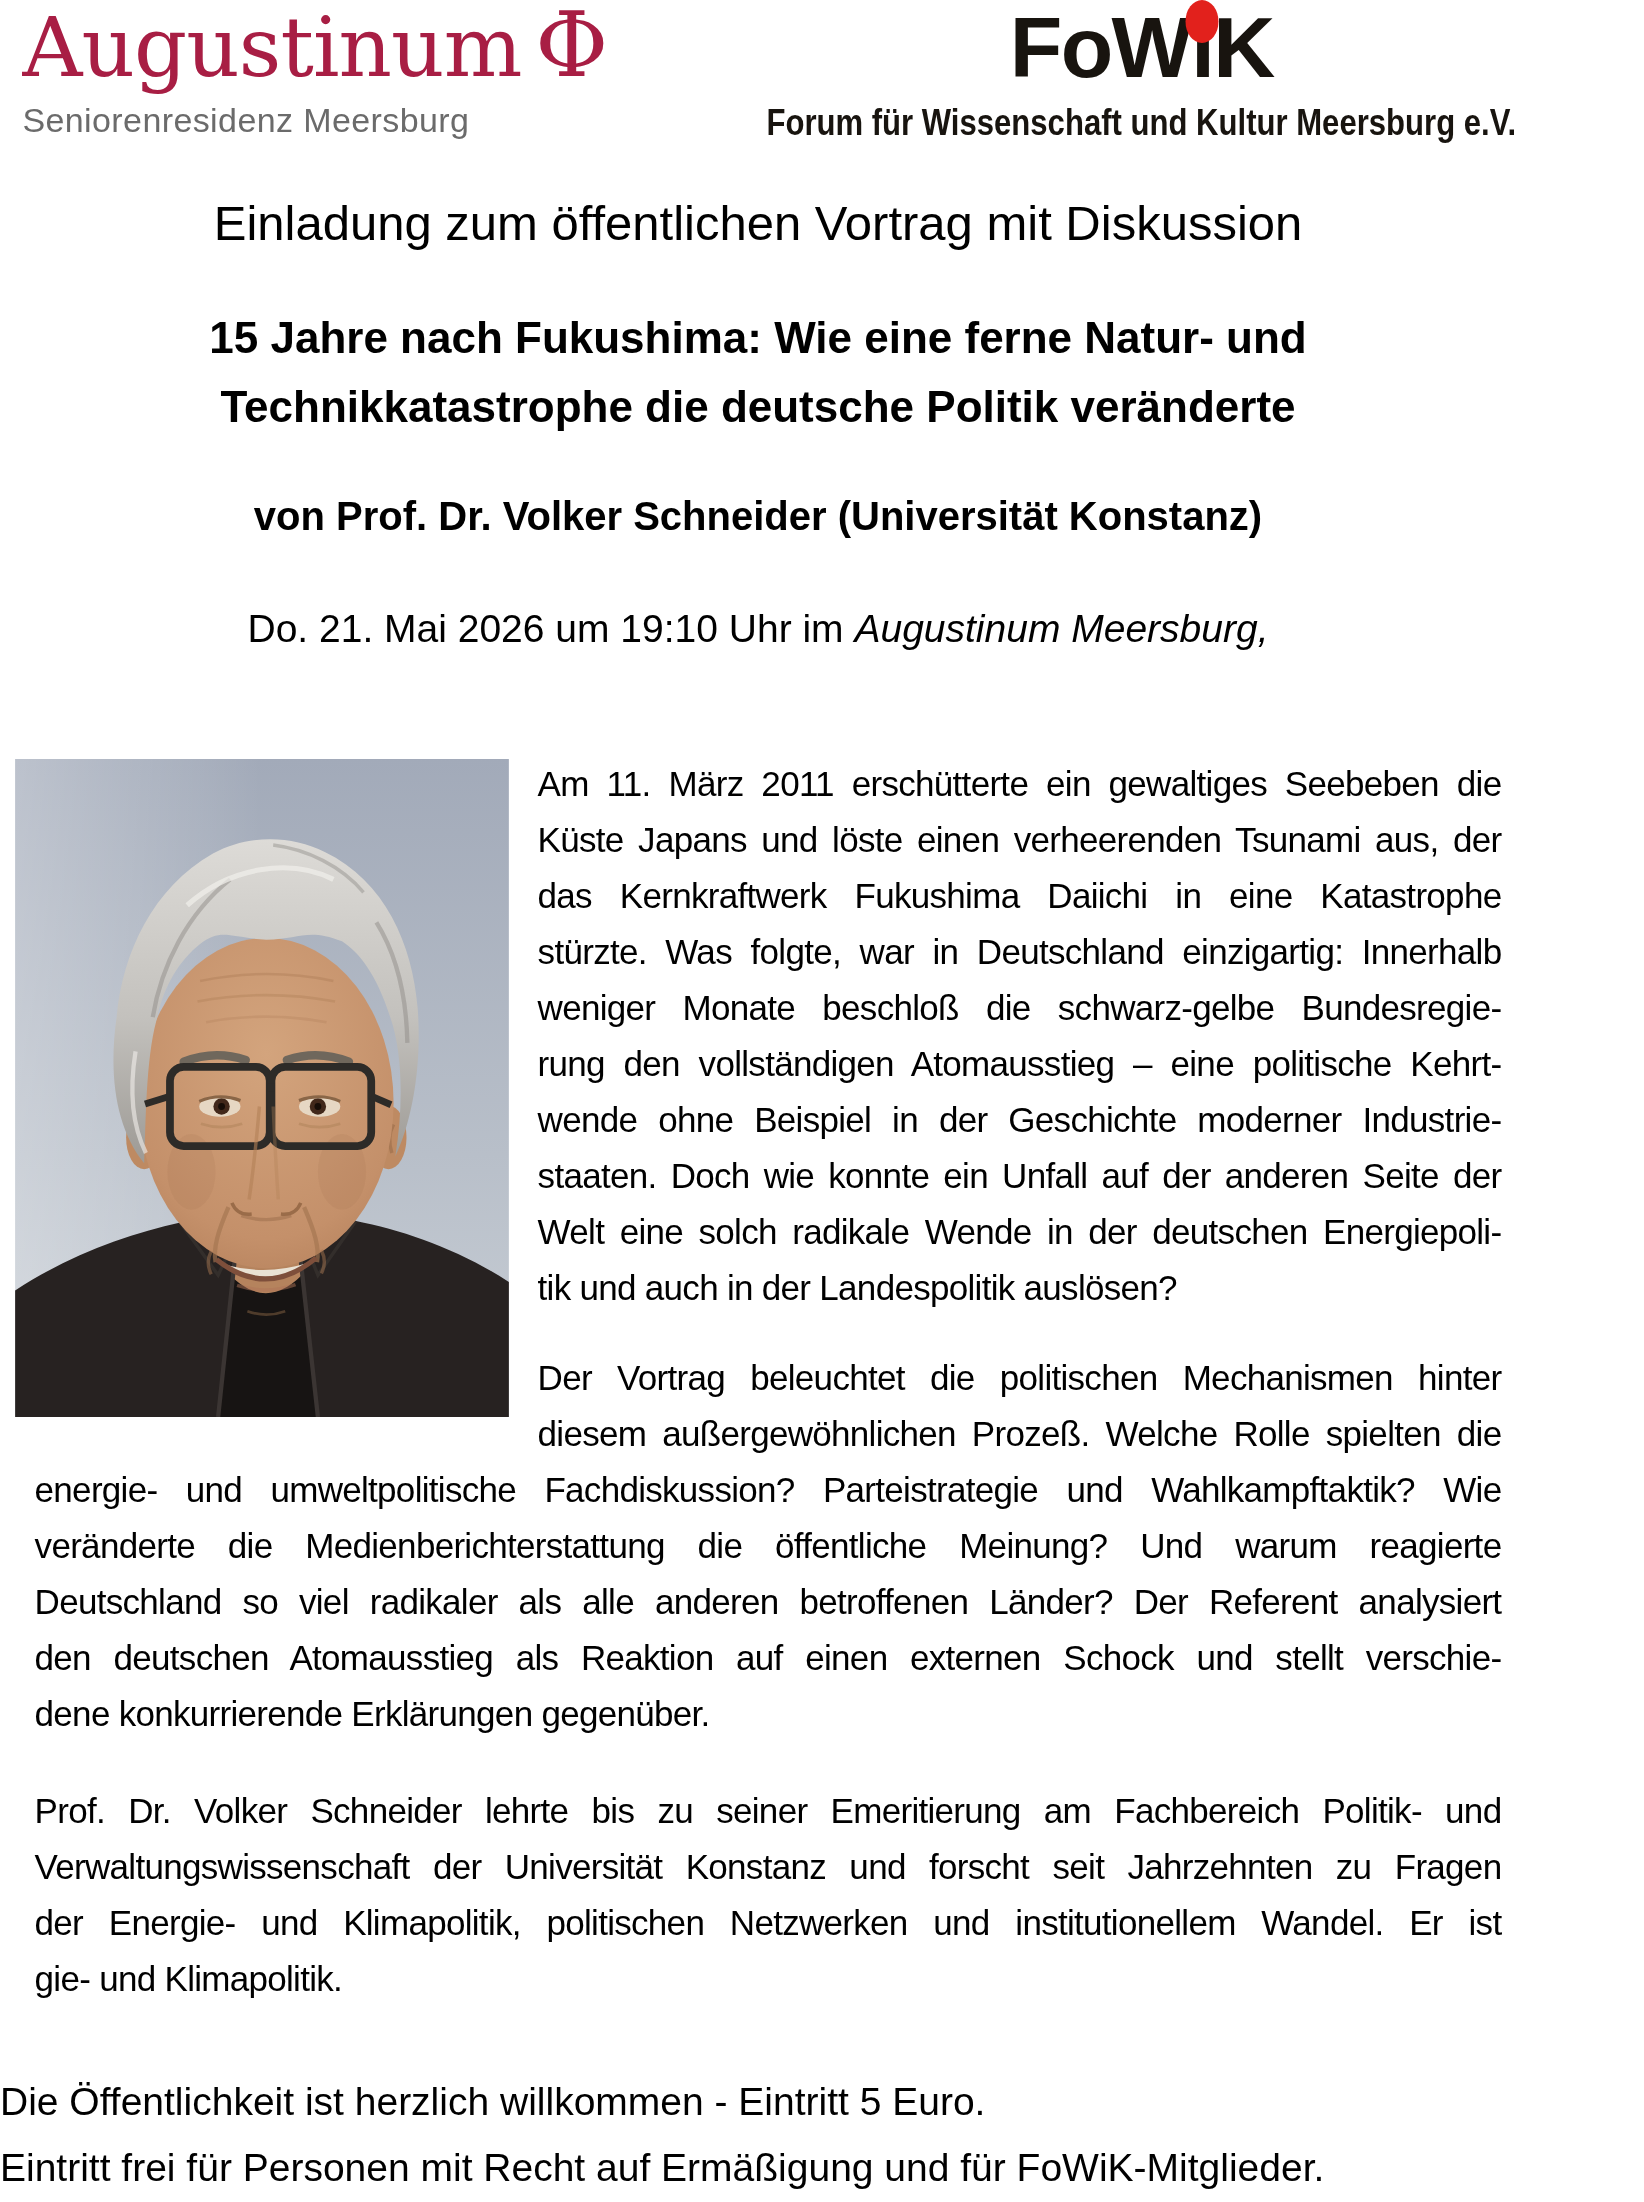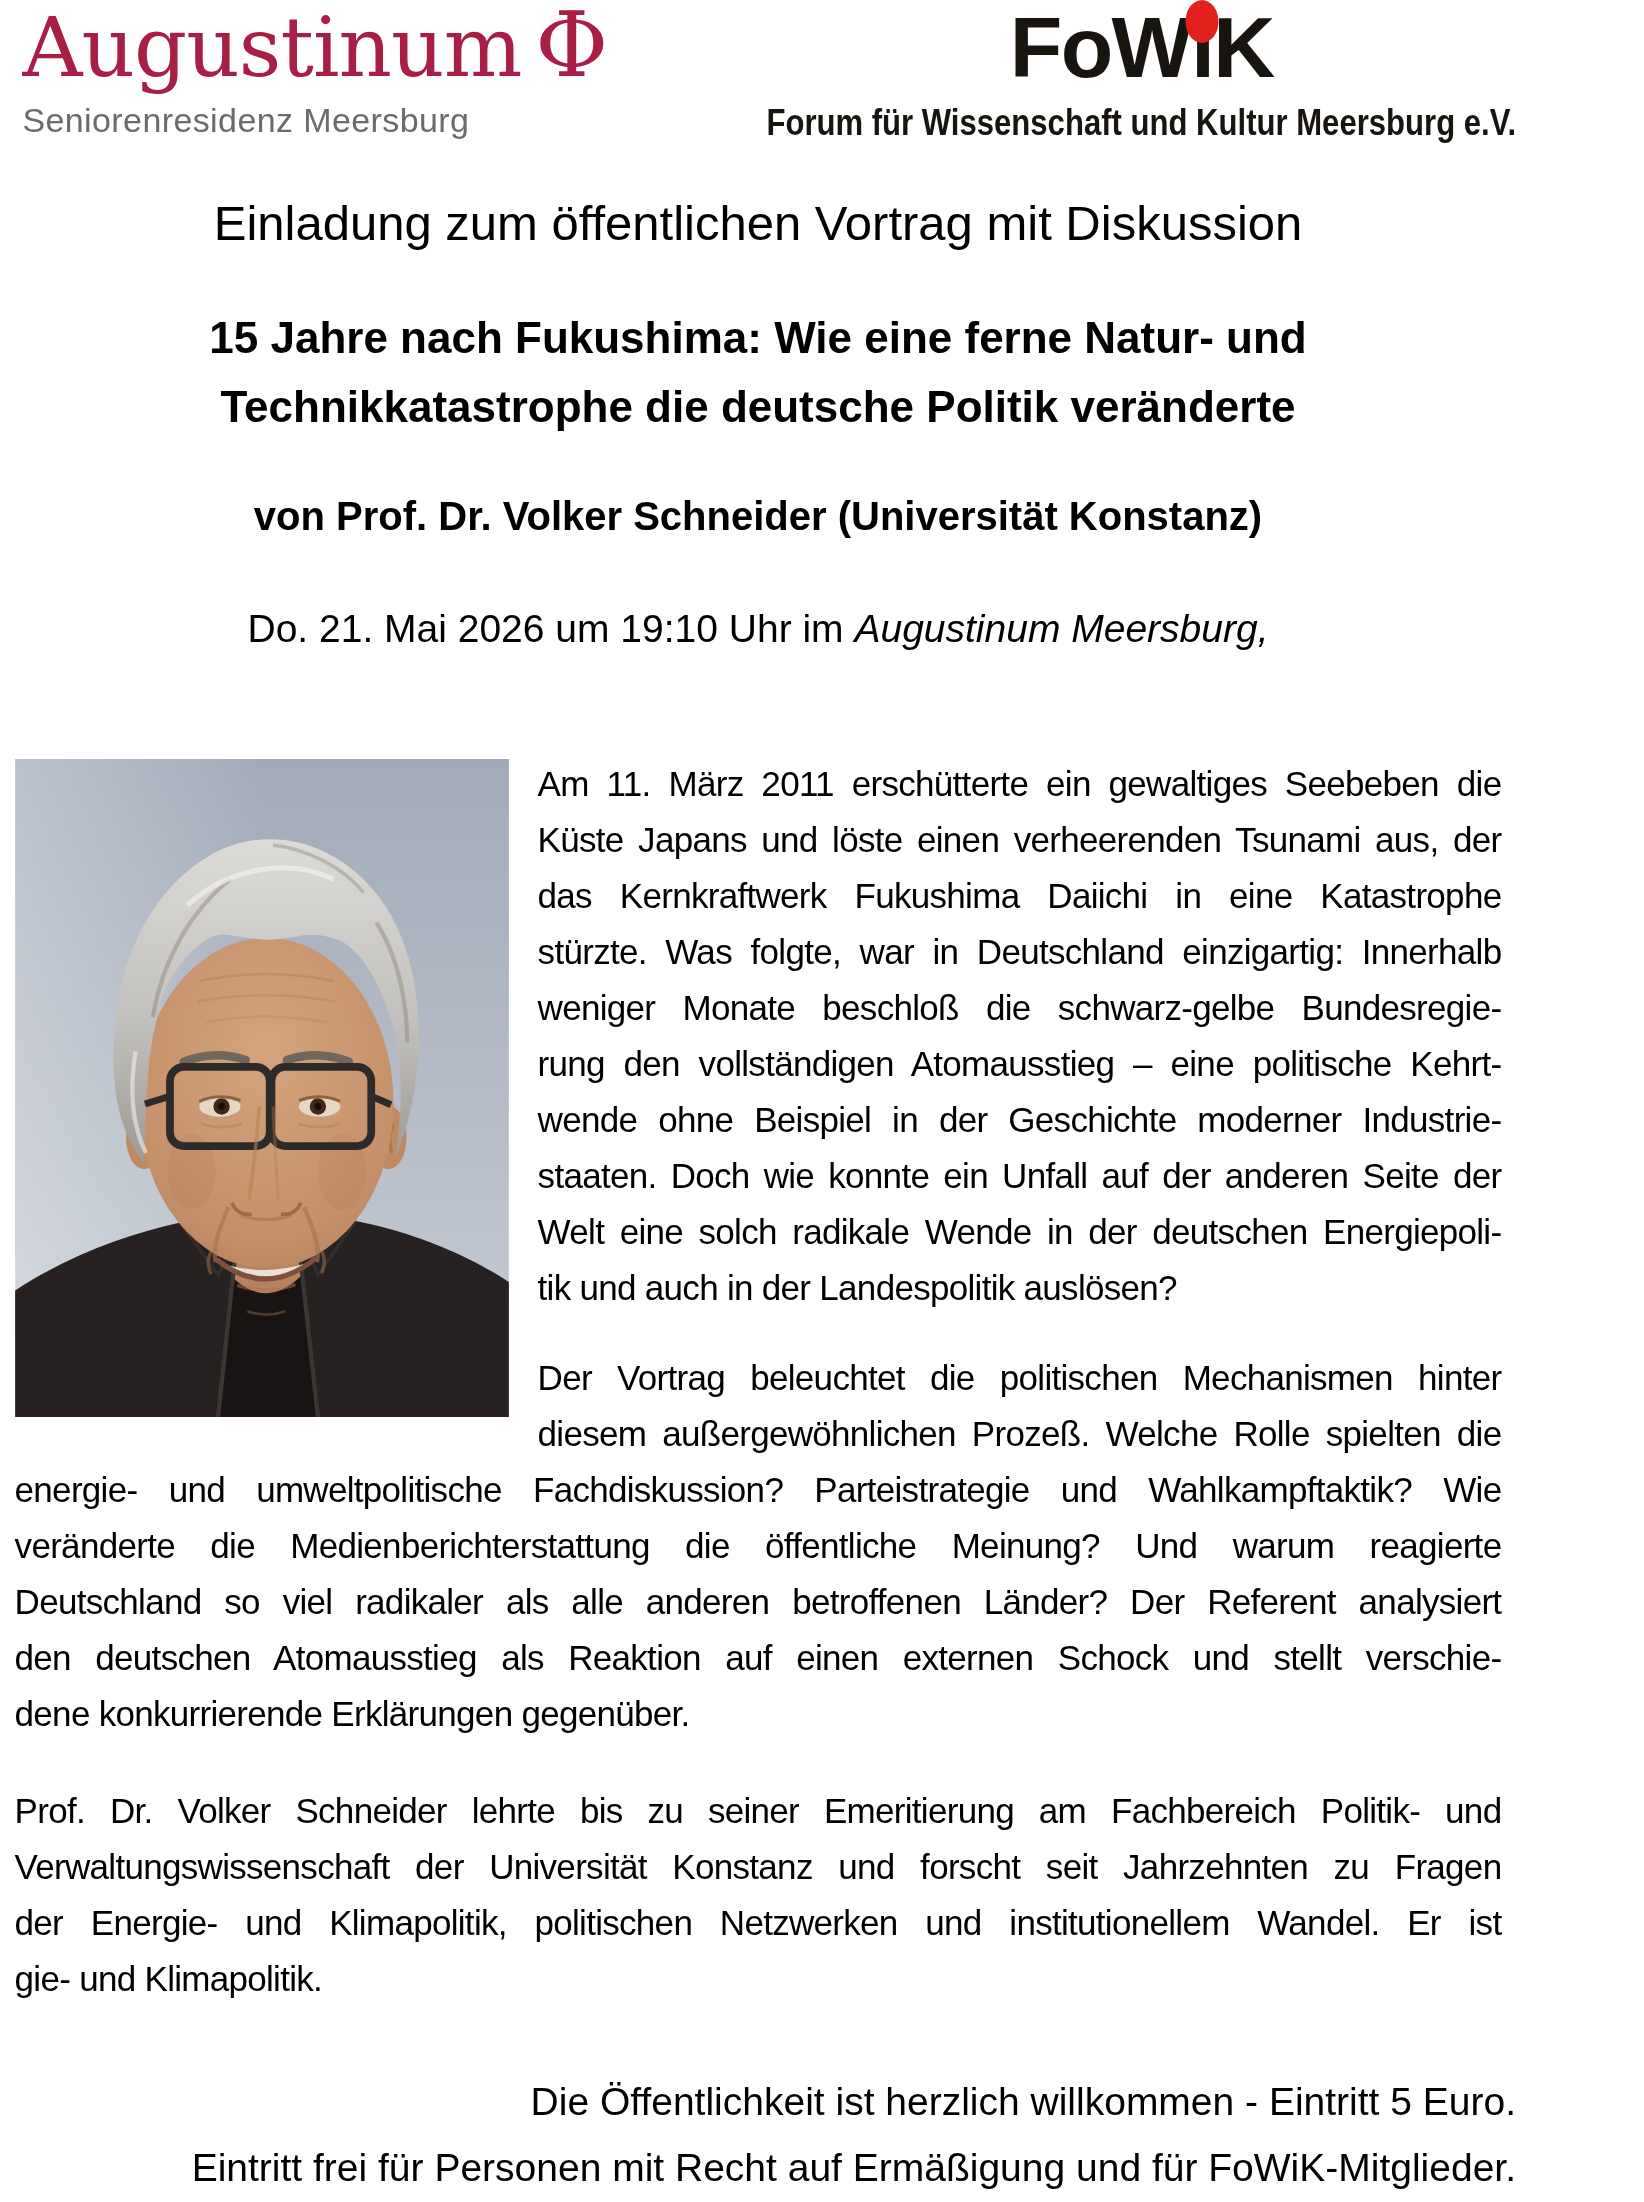--- a/index.html
+++ b/index.html
@@ -69,35 +69,35 @@
 
   
   .body-flow {
     position:absolute; top:756px; left:14.6px; right:14.6px;
   }
   .portrait {
     float:left; width:494px; height:658px;
     margin:2.6px 29px 34px 0;
     display:block;
   }
-  .para { margin:0; }
+  .para { margin:0;padding-left:20px; }
   .para-2 { margin-top:34px; }
   .para-3 { margin-top:41px; }
   .jline {
     font-size:35px; line-height:56px;
     letter-spacing:-0.7px;
     white-space:nowrap;
     text-align:justify; text-align-last:justify;
   }
   .jline.end { text-align-last:left; }
 
   
   .footer {
     position:absolute; top:2069px; left:0; right:0;
-    text-align:right; font-size:39px; line-height:66px;
+    text-align:left; font-size:39px; line-height:66px;
   }
 </style>
 </head>
 <body>
 
 <div class="page">
 
   <div>
     <div class="logo-aug">
       <div class="aug-word"><span>Augustinum</span><span class="aug-phi">Φ</span></div>

